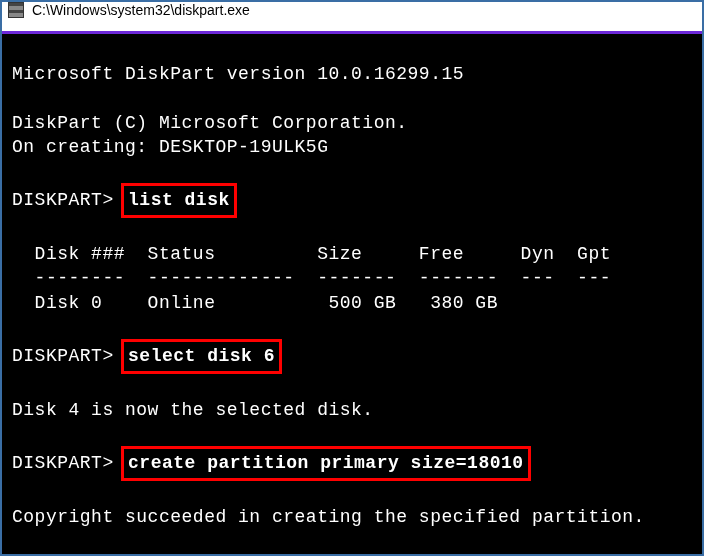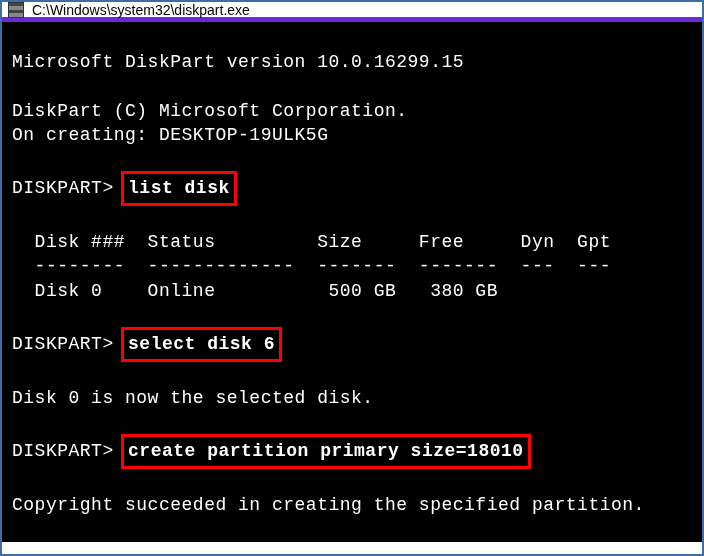--- a/index.html
+++ b/index.html
@@ -10,25 +10,24 @@
       background: #fff;
       overflow: hidden;
     }
     .window {
       width: 100%;
       height: 100%;
       border: 2px solid #3a6ea5;
     }
     .titlebar {
       background: #fff;
-      height: 20px;
+      height: 32px;
       display: flex;
-      align-items: center;
       padding: 0 6px;
-      border-bottom: 5px solid #6d28d9;
+      border-bottom: 3px solid #6d28d9;
     }
     .titlebar-icon {
       width: 16px;
       height: 16px;
       margin-right: 8px;
       display: inline-block;
       background: linear-gradient(to bottom, #444 0%, #444 25%, #888 25%, #888 50%, #444 50%, #444 75%, #888 75%, #888 100%);
       border: 1px solid #333;
     }
     .titlebar-text {
@@ -68,18 +67,18 @@
 <span>On creating: DESKTOP-19ULK5G</span>
 
 <span>DISKPART&gt;</span> <span class="cmd-highlight">list disk</span>
 
 <span>  Disk ###  Status         Size     Free     Dyn  Gpt</span>
 <span>  --------  -------------  -------  -------  ---  ---</span>
 <span>  Disk 0    Online          500 GB   380 GB</span>
 
 <span>DISKPART&gt;</span> <span class="cmd-highlight">select disk 6</span>
 
-<span>Disk 0 is now the selected disk.</span>
+<span>Disk 4 is now the selected disk.</span>
 
 <span>DISKPART&gt;</span> <span class="cmd-highlight">create partition primary size=18010</span>
 
 <span>Copyright succeeded in creating the specified partition.</span></div>
 </div>
 
 </body></html>

